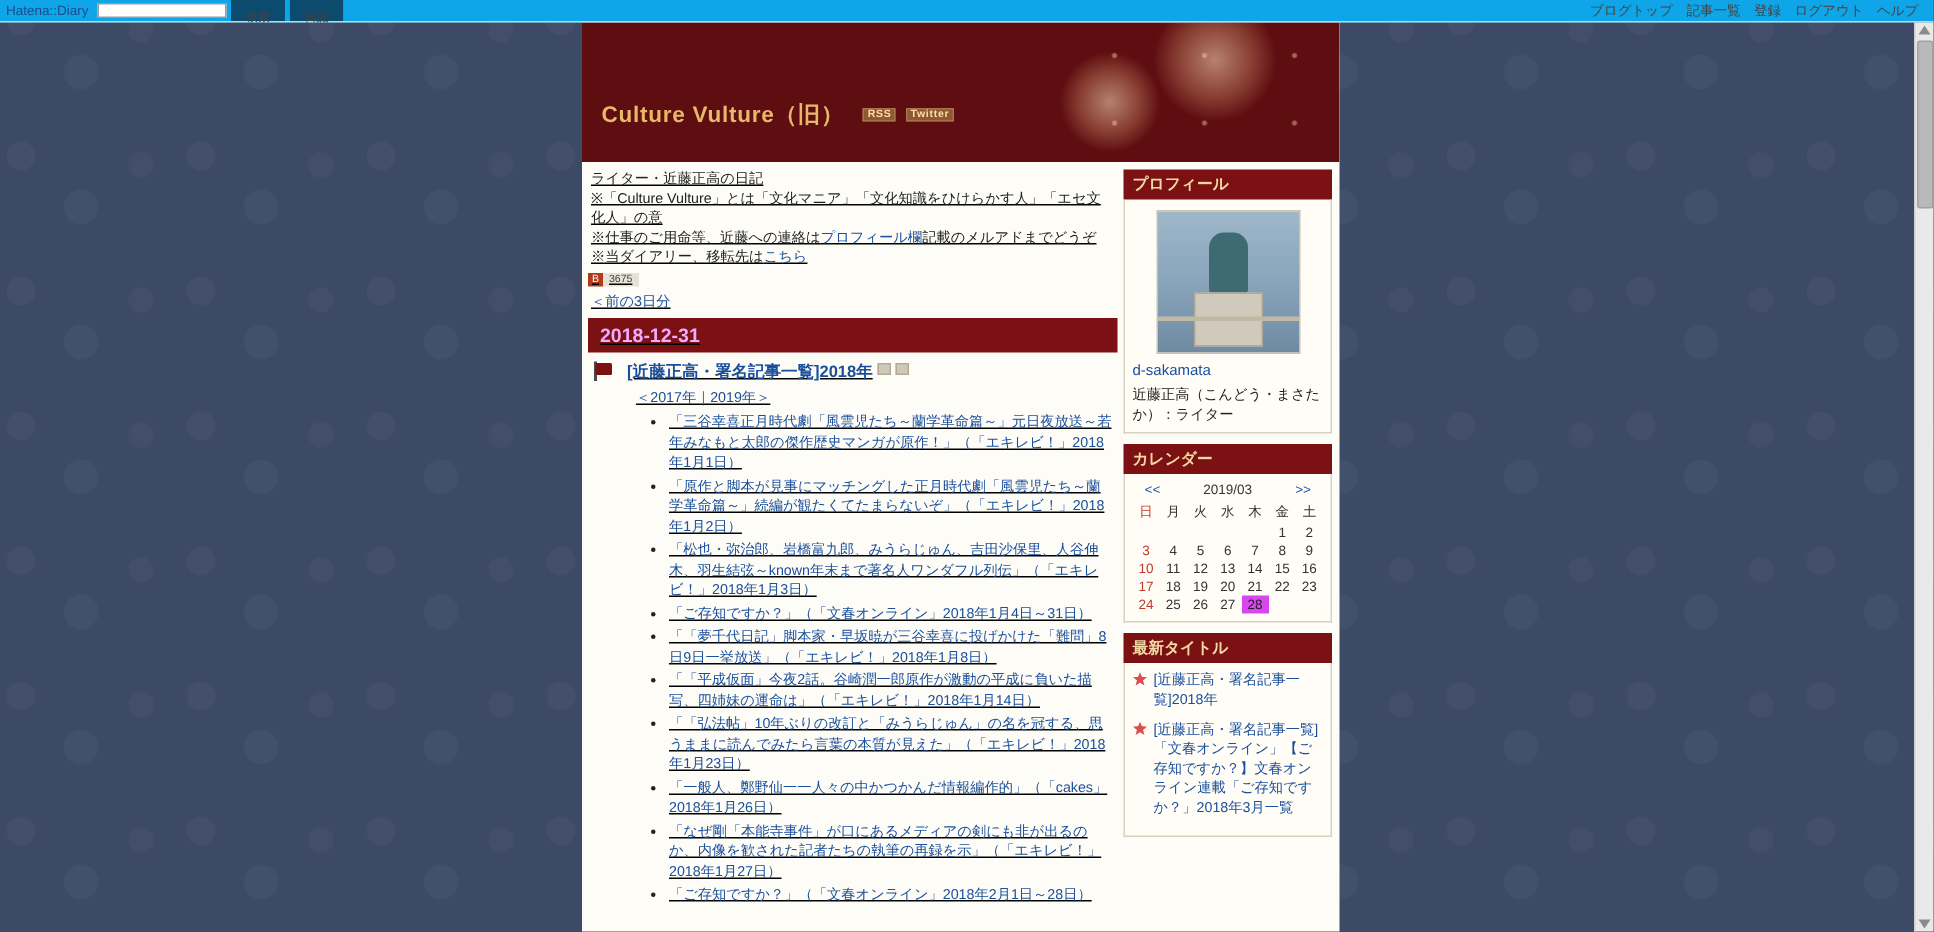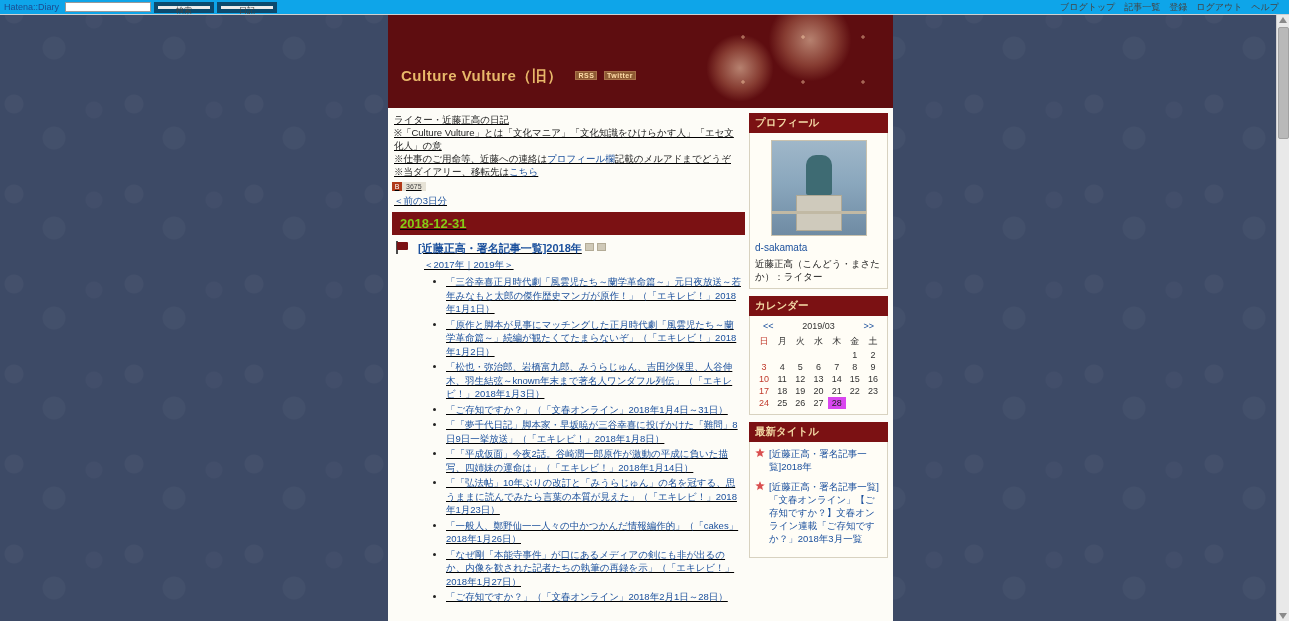--- a/index.html
+++ b/index.html
@@ -28,22 +28,22 @@
     font-size: 9px;
     color: #333;
   }
   #hatena-bar .brand { color: #1b4b8f; margin-right: 6px; font-size: 9px; }
   #hatena-bar input.searchbox {
     width: 86px; height: 10px; font-size: 8px;
     border: 1px solid #999; padding: 0 2px; margin-right: 3px;
   }
   #hatena-bar .minibtn {
     height: 11px; min-width: 22px; font-size: 8px;
-    border: 4px solid #0c4a6e; background: #ececec; color: #444;
-    margin-right: 3px; line-height: 9px; padding: 0 18px; cursor: pointer;
+    border: 7px solid #0c4a6e; background: #ececec; color: #444;
+    margin-right: 3px; line-height: 9px; padding: 0 3px; cursor: pointer;
   }
   #hatena-bar .right {
     margin-left: auto; display: flex; gap: 9px; padding-right: 6px; justify-content: flex-end;
   }
   #hatena-bar .right a { color: #444; text-decoration: none; font-size: 9px; }
 
   
   #page {
     position: absolute; top: 15px; left: 388px;
     width: 505px; height: 606px;
@@ -100,21 +100,21 @@
     margin: 4px 0 2px 0; height: 9px; display: flex; align-items: center;
     font-size: 7px;
   }
   #rating-bar .blk { width: 10px; height: 9px; background: #b03a1a; color: #fff; text-align: center; line-height: 9px; }
   #rating-bar .txt { background: #e6e2d6; color: #444; padding: 0 4px; height: 9px; line-height: 9px; }
 
   #prev-link { font-size: 9.5px; color: #1a4f9c; padding: 2px 2px 4px 2px; }
 
   
   .date-header {
-    background: #7b1113; color: #84cc16;
+    background: #7b1113; color: #f0abfc;
     font-size: 13px; font-weight: bold;
     padding: 4px 8px; margin-bottom: 6px;
   }
 
   .entry { padding: 0 0 0 26px; position: relative; }
   .entry-title {
     font-size: 11px; font-weight: bold; color: #222; line-height: 15px;
   }
   .entry-title a { color: #1a4f9c; text-decoration: none; }
   .entry-icon {

